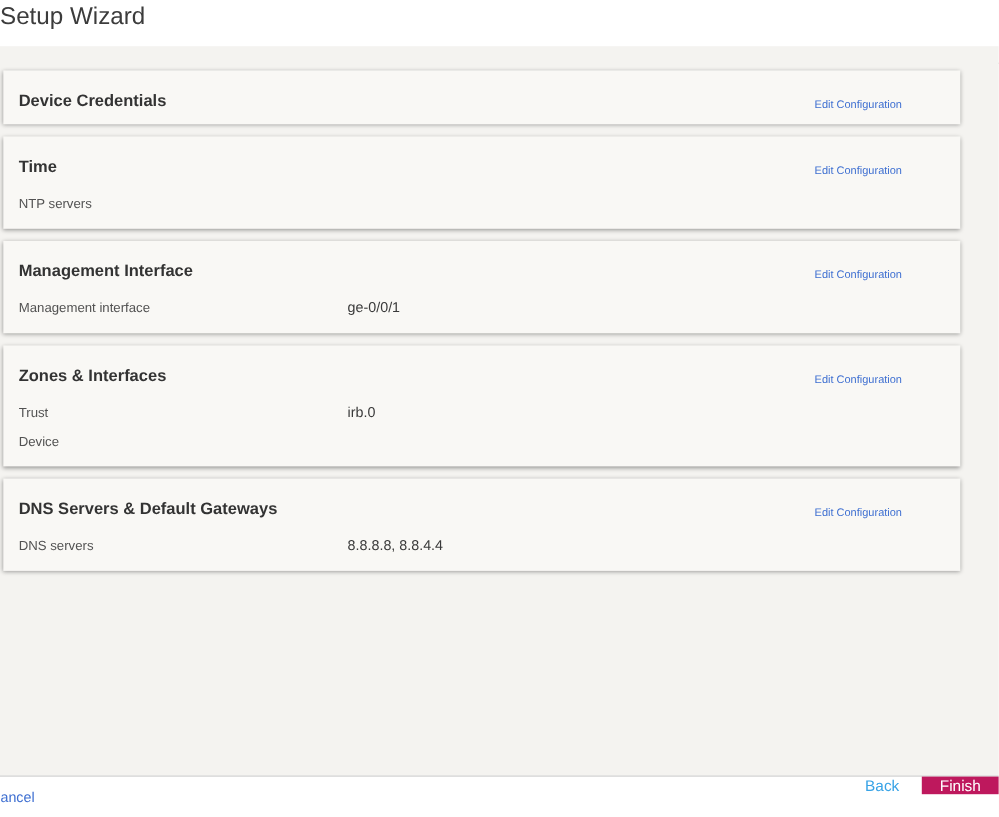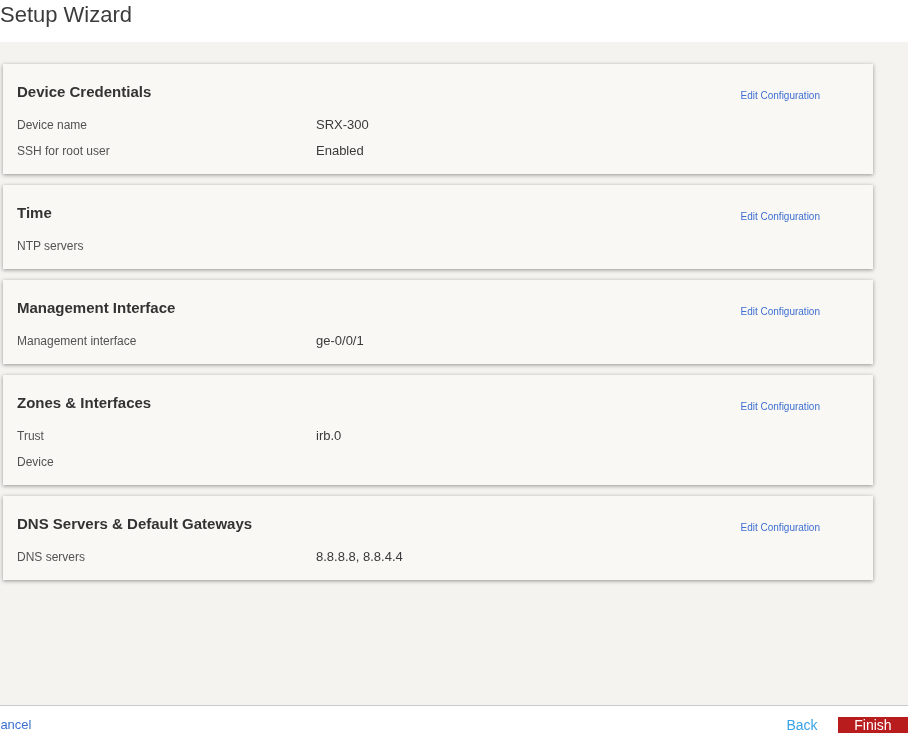--- a/index.html
+++ b/index.html
@@ -97,68 +97,58 @@
     font-size: 13px;
     color: #3e6fd1;
     cursor: pointer;
   }
   .footer-right {
     position: absolute;
     right: 0;
     top: 0;
     height: 37px;
     display: flex;
-    align-items: center;
+    align-items: flex-start;
   }
   .v-separator {
     width: 1px;
     background: #cccccc;
   }
   .back-btn {
     width: 72px;
     border: none;
     background: transparent;
     font-family: "Liberation Sans", sans-serif;
     font-size: 14px;
     color: #38a3e6;
     cursor: pointer;
   }
   .finish-btn {
     width: 70px;
     border: none;
-    background: #b91c1c;
+    background: #be185d;
     font-family: "Liberation Sans", sans-serif;
     font-size: 14px;
     color: #ffffff;
     cursor: pointer;
   }
 </style>
 </head>
 <body>
 
 <div class="header">
   <h1 class="page-title">Setup Wizard</h1>
 </div>
 
 <div class="content">
 
   <div class="card">
     <div class="card-head">
       <div class="card-title">Device Credentials</div>
       <a class="edit-link">Edit Configuration</a>
-    </div>
-    <div class="rows">
-      <div class="row">
-        <div class="row-label">Device name</div>
-        <div class="row-value">SRX-300</div>
-      </div>
-      <div class="row">
-        <div class="row-label">SSH for root user</div>
-        <div class="row-value">Enabled</div>
-      </div>
     </div>
   </div>
 
   <div class="card">
     <div class="card-head">
       <div class="card-title">Time</div>
       <a class="edit-link">Edit Configuration</a>
     </div>
     <div class="rows">
       <div class="row">

